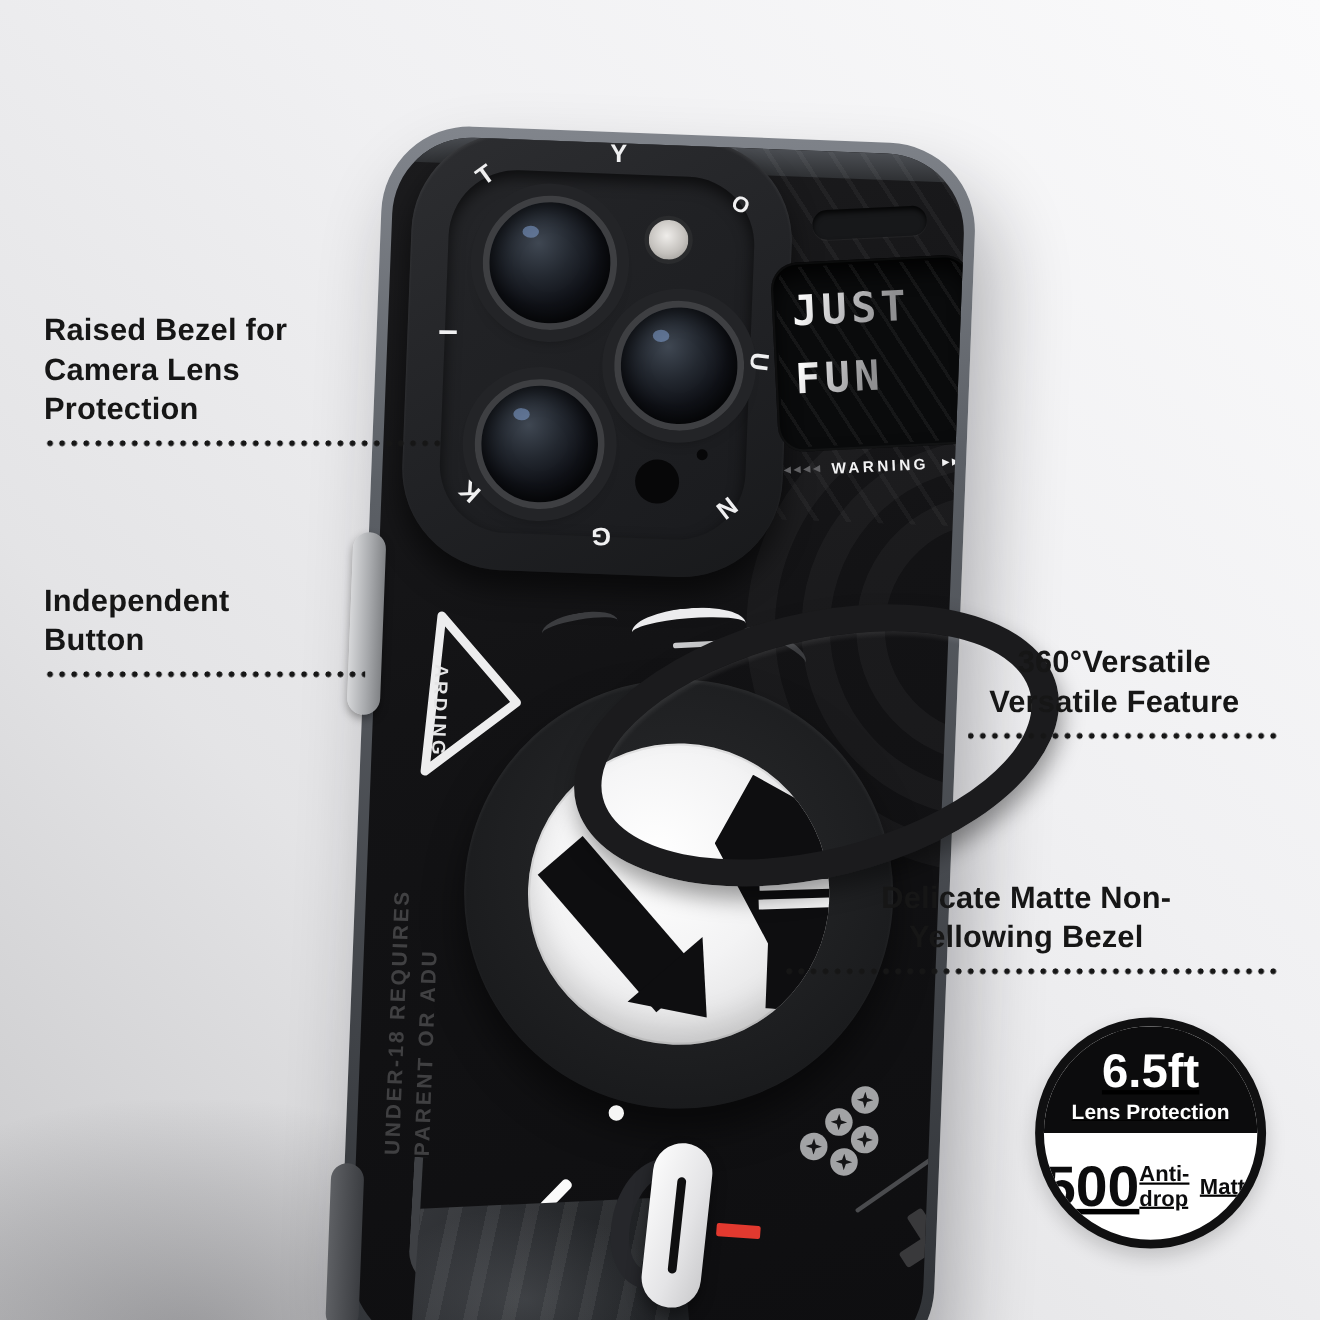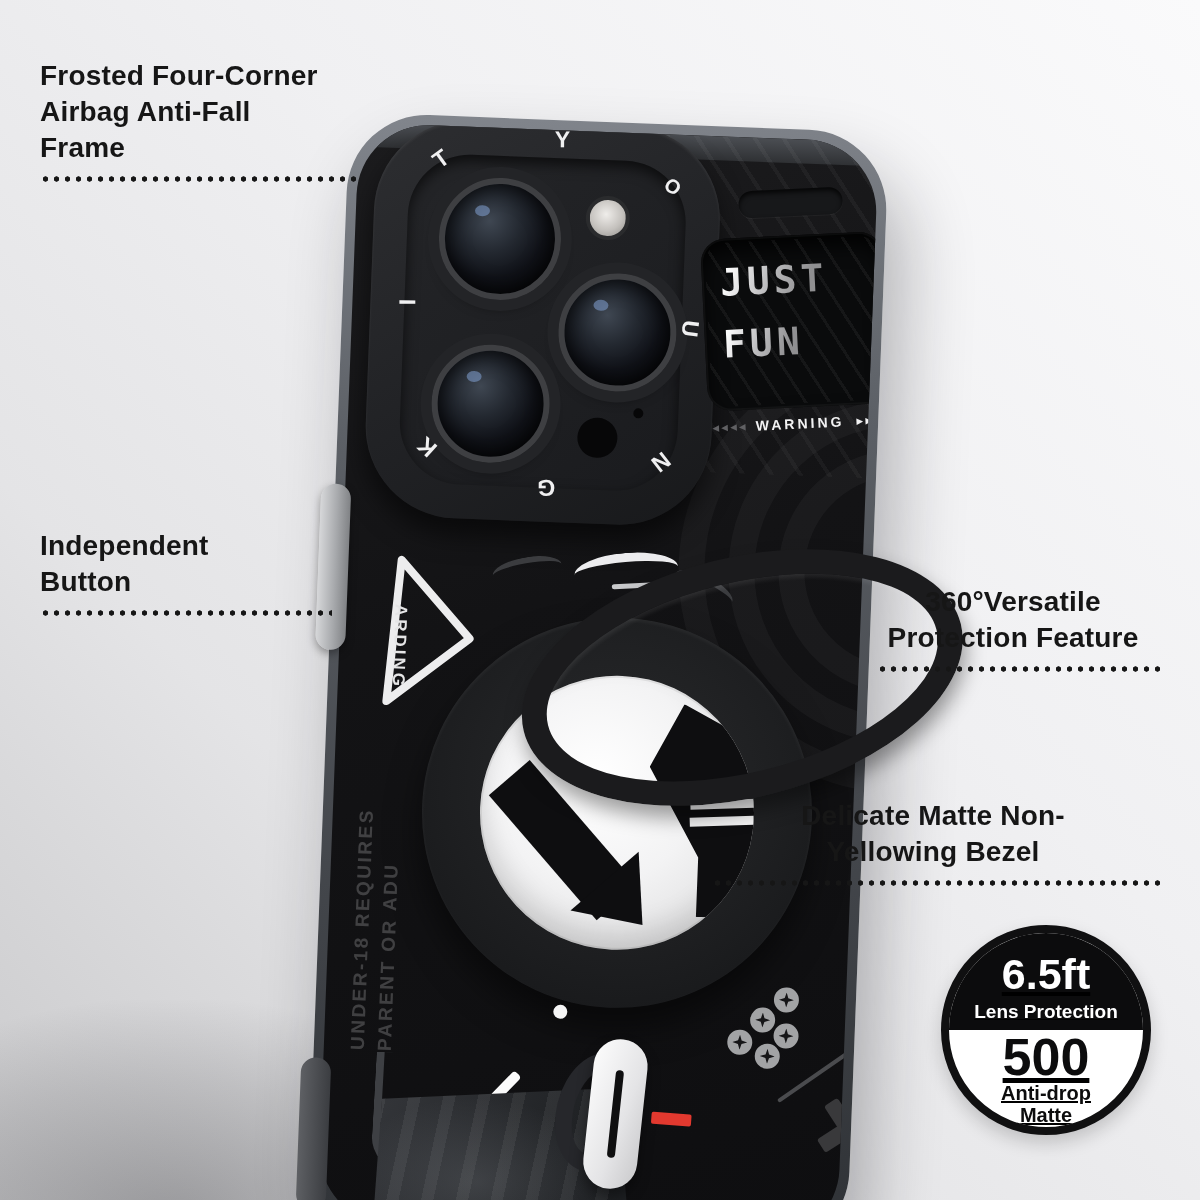--- a/index.html
+++ b/index.html
@@ -147,21 +147,21 @@
   .callout.right{text-align:center;}
   .dots{height:6px;margin-top:10px;background-image:radial-gradient(circle,#161616 2.4px,transparent 2.9px);
     background-size:11px 6px;background-repeat:repeat-x;background-position:left center;}
   .callout.right .dots{margin-left:auto;background-position:right center;}
 
   
   .badge{left:941px;top:925px;width:210px;height:210px;border-radius:50%;border:8px solid #101011;
     overflow:hidden;background:#fff;box-shadow:0 8px 18px rgba(0,0,0,.18);text-decoration:underline;}
   .badge-top{height:50%;background:#0c0c0d;color:#fff;display:flex;flex-direction:column;
     align-items:center;justify-content:flex-end;padding-bottom:7px;}
-  .badge-bottom{height:50%;color:#0c0c0d;display:flex;flex-direction:column;align-items:center;}
+  .badge-bottom{height:50%;color:#0c0c0d;display:flex;flex-direction:row;align-items:center;}
   .badge-val-top{font-size:43px;font-weight:700;line-height:1;}
   .badge-lbl-top{font-size:19px;font-weight:700;margin-top:5px;}
   .badge-val-bot{font-size:52px;font-weight:700;line-height:.95;margin-top:3px;}
   .badge-lbl-bot{font-size:20px;font-weight:700;line-height:1.1;}
 </style>
 </head>
 <body>
 
 <div class="stage">
 
@@ -248,37 +248,37 @@
     </div>
 
     <div class="abs hinge-arc" style="left:242px;top:430px;"></div>
     <div class="abs hinge-slot" style="left:280px;top:458px;"></div>
     <div class="abs kick-ring"></div>
 
     <div class="abs btn-main"></div>
     <div class="abs btn-low"></div>
   </div>
 
-  <div class="callout" style="left:40px;top:58px;width:320px;">
-    <div>Frosted Four-Corner</div>
-    <div>Airbag Anti-Fall</div>
-    <div>Frame</div>
-    <div class="dots" style="width:318px;"></div>
-  </div>
-
+
+  <div class="callout" style="left:40px;top:282px;width:370px;">
+    <div>Raised Bezel for</div>
+    <div>Camera Lens</div>
+    <div>Protection</div>
+    <div class="dots" style="width:365px;"></div>
+  </div>
 
   <div class="callout" style="left:40px;top:528px;width:300px;">
     <div>Independent</div>
     <div>Button</div>
     <div class="dots" style="width:292px;"></div>
   </div>
 
   <div class="callout right" style="right:37px;top:584px;width:300px;">
     <div>360°Versatile</div>
-    <div>Protection Feature</div>
+    <div>Versatile Feature</div>
     <div class="dots" style="width:283px;"></div>
   </div>
 
   <div class="callout right" style="right:37px;top:798px;width:460px;">
     <div>Delicate Matte Non-</div>
     <div>Yellowing Bezel</div>
     <div class="dots" style="width:452px;"></div>
   </div>
 
   <div class="abs badge">

